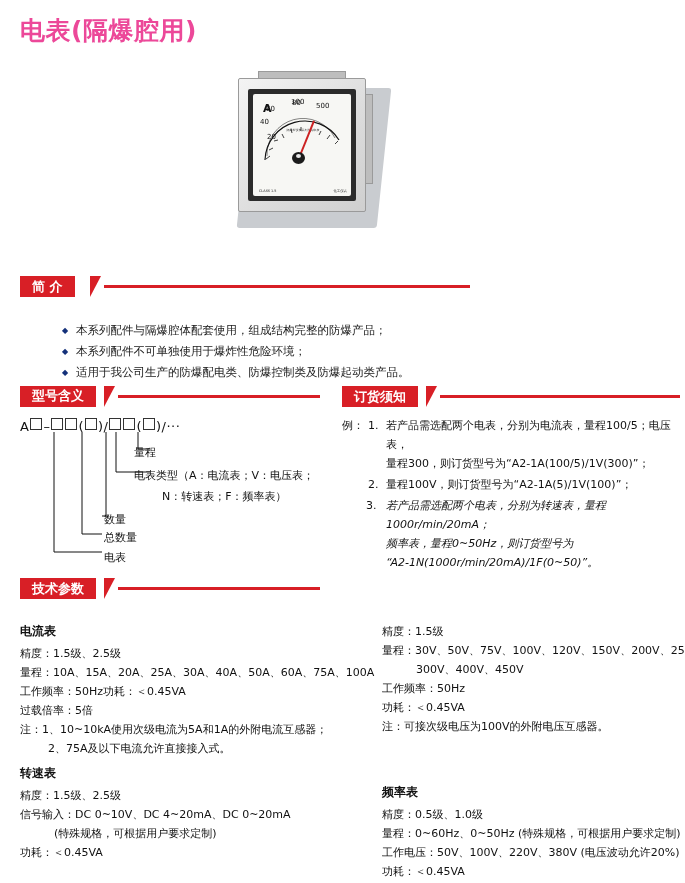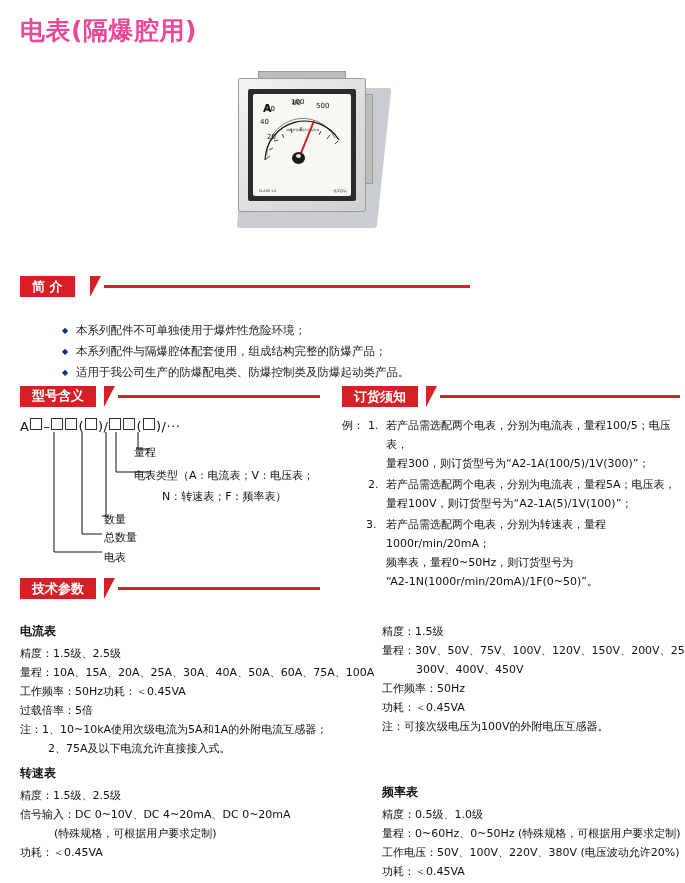--- a/index.html
+++ b/index.html
@@ -358,22 +358,22 @@
     </div>
   </div>
 
   <div class="sec-header" style="left:20px; top:276px; width:450px;">
     <span class="bar">简  介</span>
     <span class="tail" style="left:70px;"></span>
     <span class="rule" style="left:84px; width:366px;"></span>
   </div>
 
   <ul class="intro-list">
+    <li>本系列配件与隔爆腔体配套使用，组成结构完整的防爆产品；</li>
     <li>本系列配件不可单独使用于爆炸性危险环境；</li>
-    <li>本系列配件与隔爆腔体配套使用，组成结构完整的防爆产品；</li>
     <li>适用于我公司生产的防爆配电类、防爆控制类及防爆起动类产品。</li>
   </ul>
 
   <div class="sec-header" style="left:20px; top:386px; width:300px;font-family:Liberation Mono, monospace;">
     <span class="bar">型号含义</span>
     <span class="tail" style="left:84px;"></span>
     <span class="rule" style="left:98px; width:202px;"></span>
   </div>
 
   <div class="model-code">
@@ -413,27 +413,26 @@
       <span class="order-lead">例：</span>
       <span class="order-lead" style="left:26px;">1.</span>
       <div class="order-text" style="margin-left:44px;">
         <span class="cont">若产品需选配两个电表，分别为电流表，量程100/5；电压表，</span>
         <span class="cont">量程300，则订货型号为“A2-1A(100/5)/1V(300)”；</span>
       </div>
     </div>
     <div class="order-item">
       <span class="order-lead" style="left:26px;">2.</span>
       <div class="order-text" style="margin-left:44px;">
-        <span class="cont">若产品需选配两个电表，分别为电流表，量程5A；电压表，</span>
         <span class="cont">量程100V，则订货型号为“A2-1A(5)/1V(100)”；</span>
       </div>
     </div>
     <div class="order-item">
       <span class="order-lead" style="left:24px;">3.</span>
-      <div class="order-text" style="margin-left:44px;">
+      <div class="order-text" style="margin-left:44px;font-style:italic;">
         <span class="cont">若产品需选配两个电表，分别为转速表，量程1000r/min/20mA；</span>
         <span class="cont">频率表，量程0~50Hz，则订货型号为</span>
         <span class="cont">“A2-1N(1000r/min/20mA)/1F(0~50)”。</span>
       </div>
     </div>
   </div>
 
   <div class="sec-header" style="left:20px; top:578px; width:300px;">
     <span class="bar">技术参数</span>
     <span class="tail" style="left:84px;"></span>

